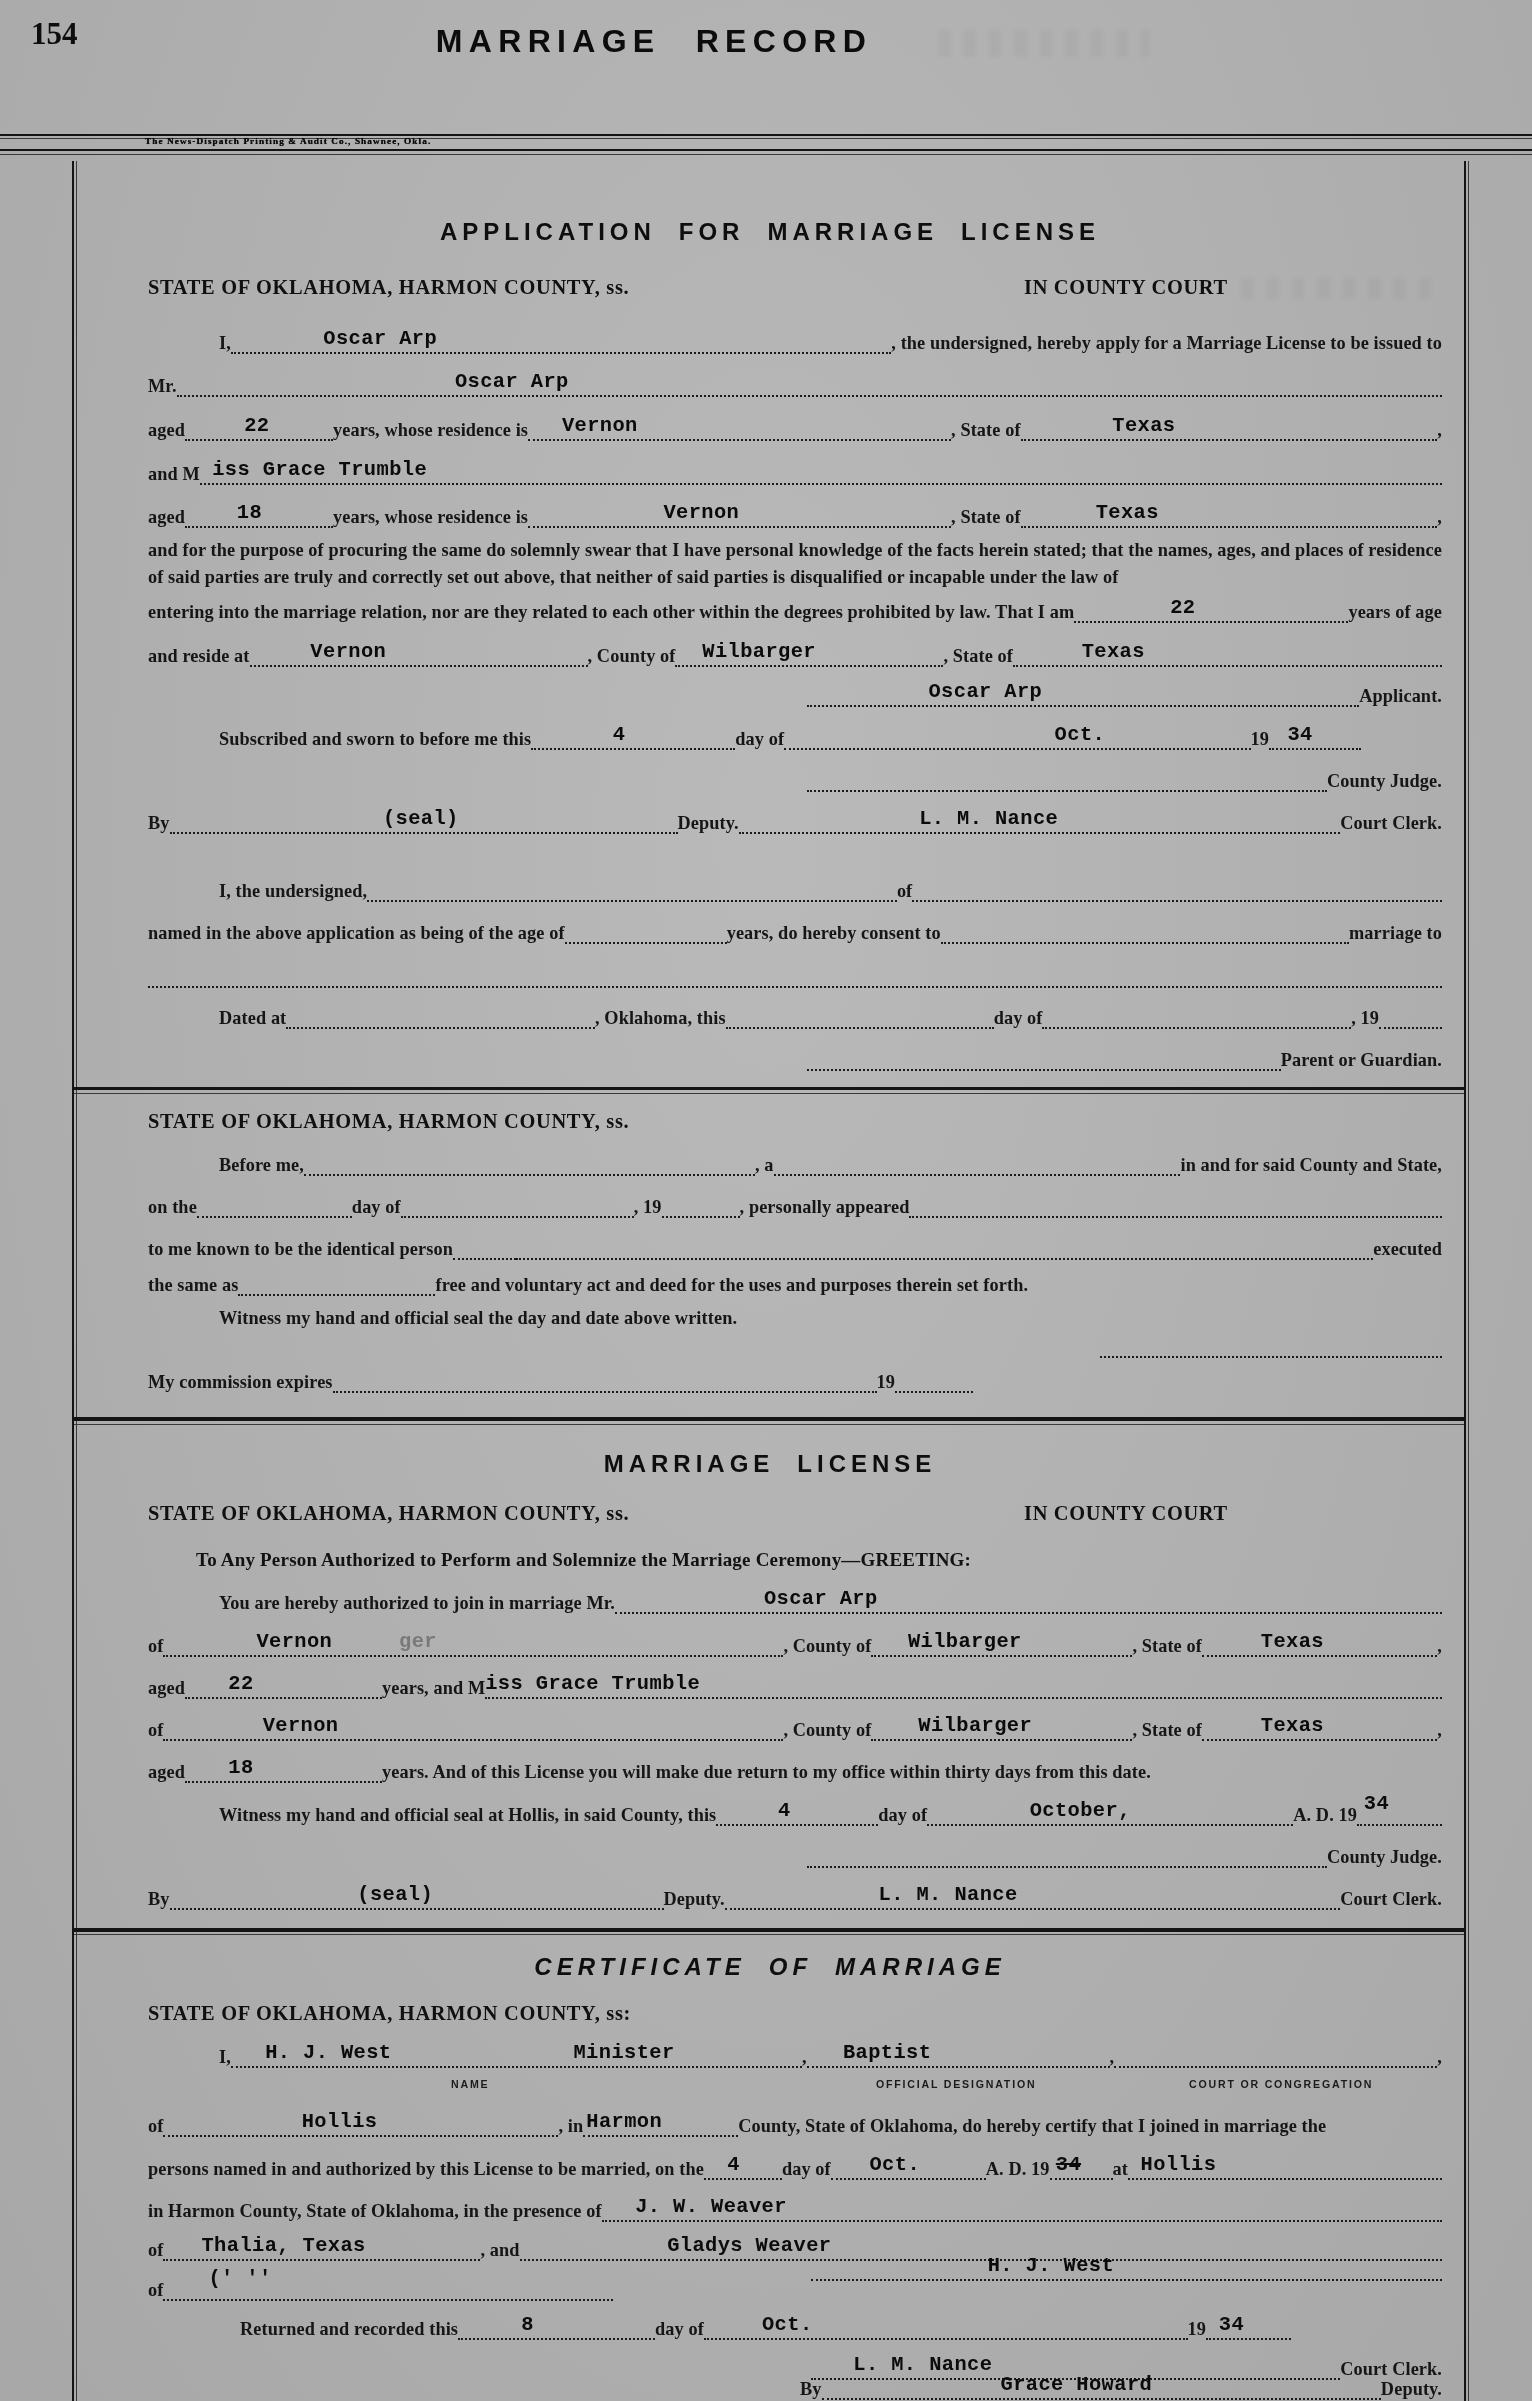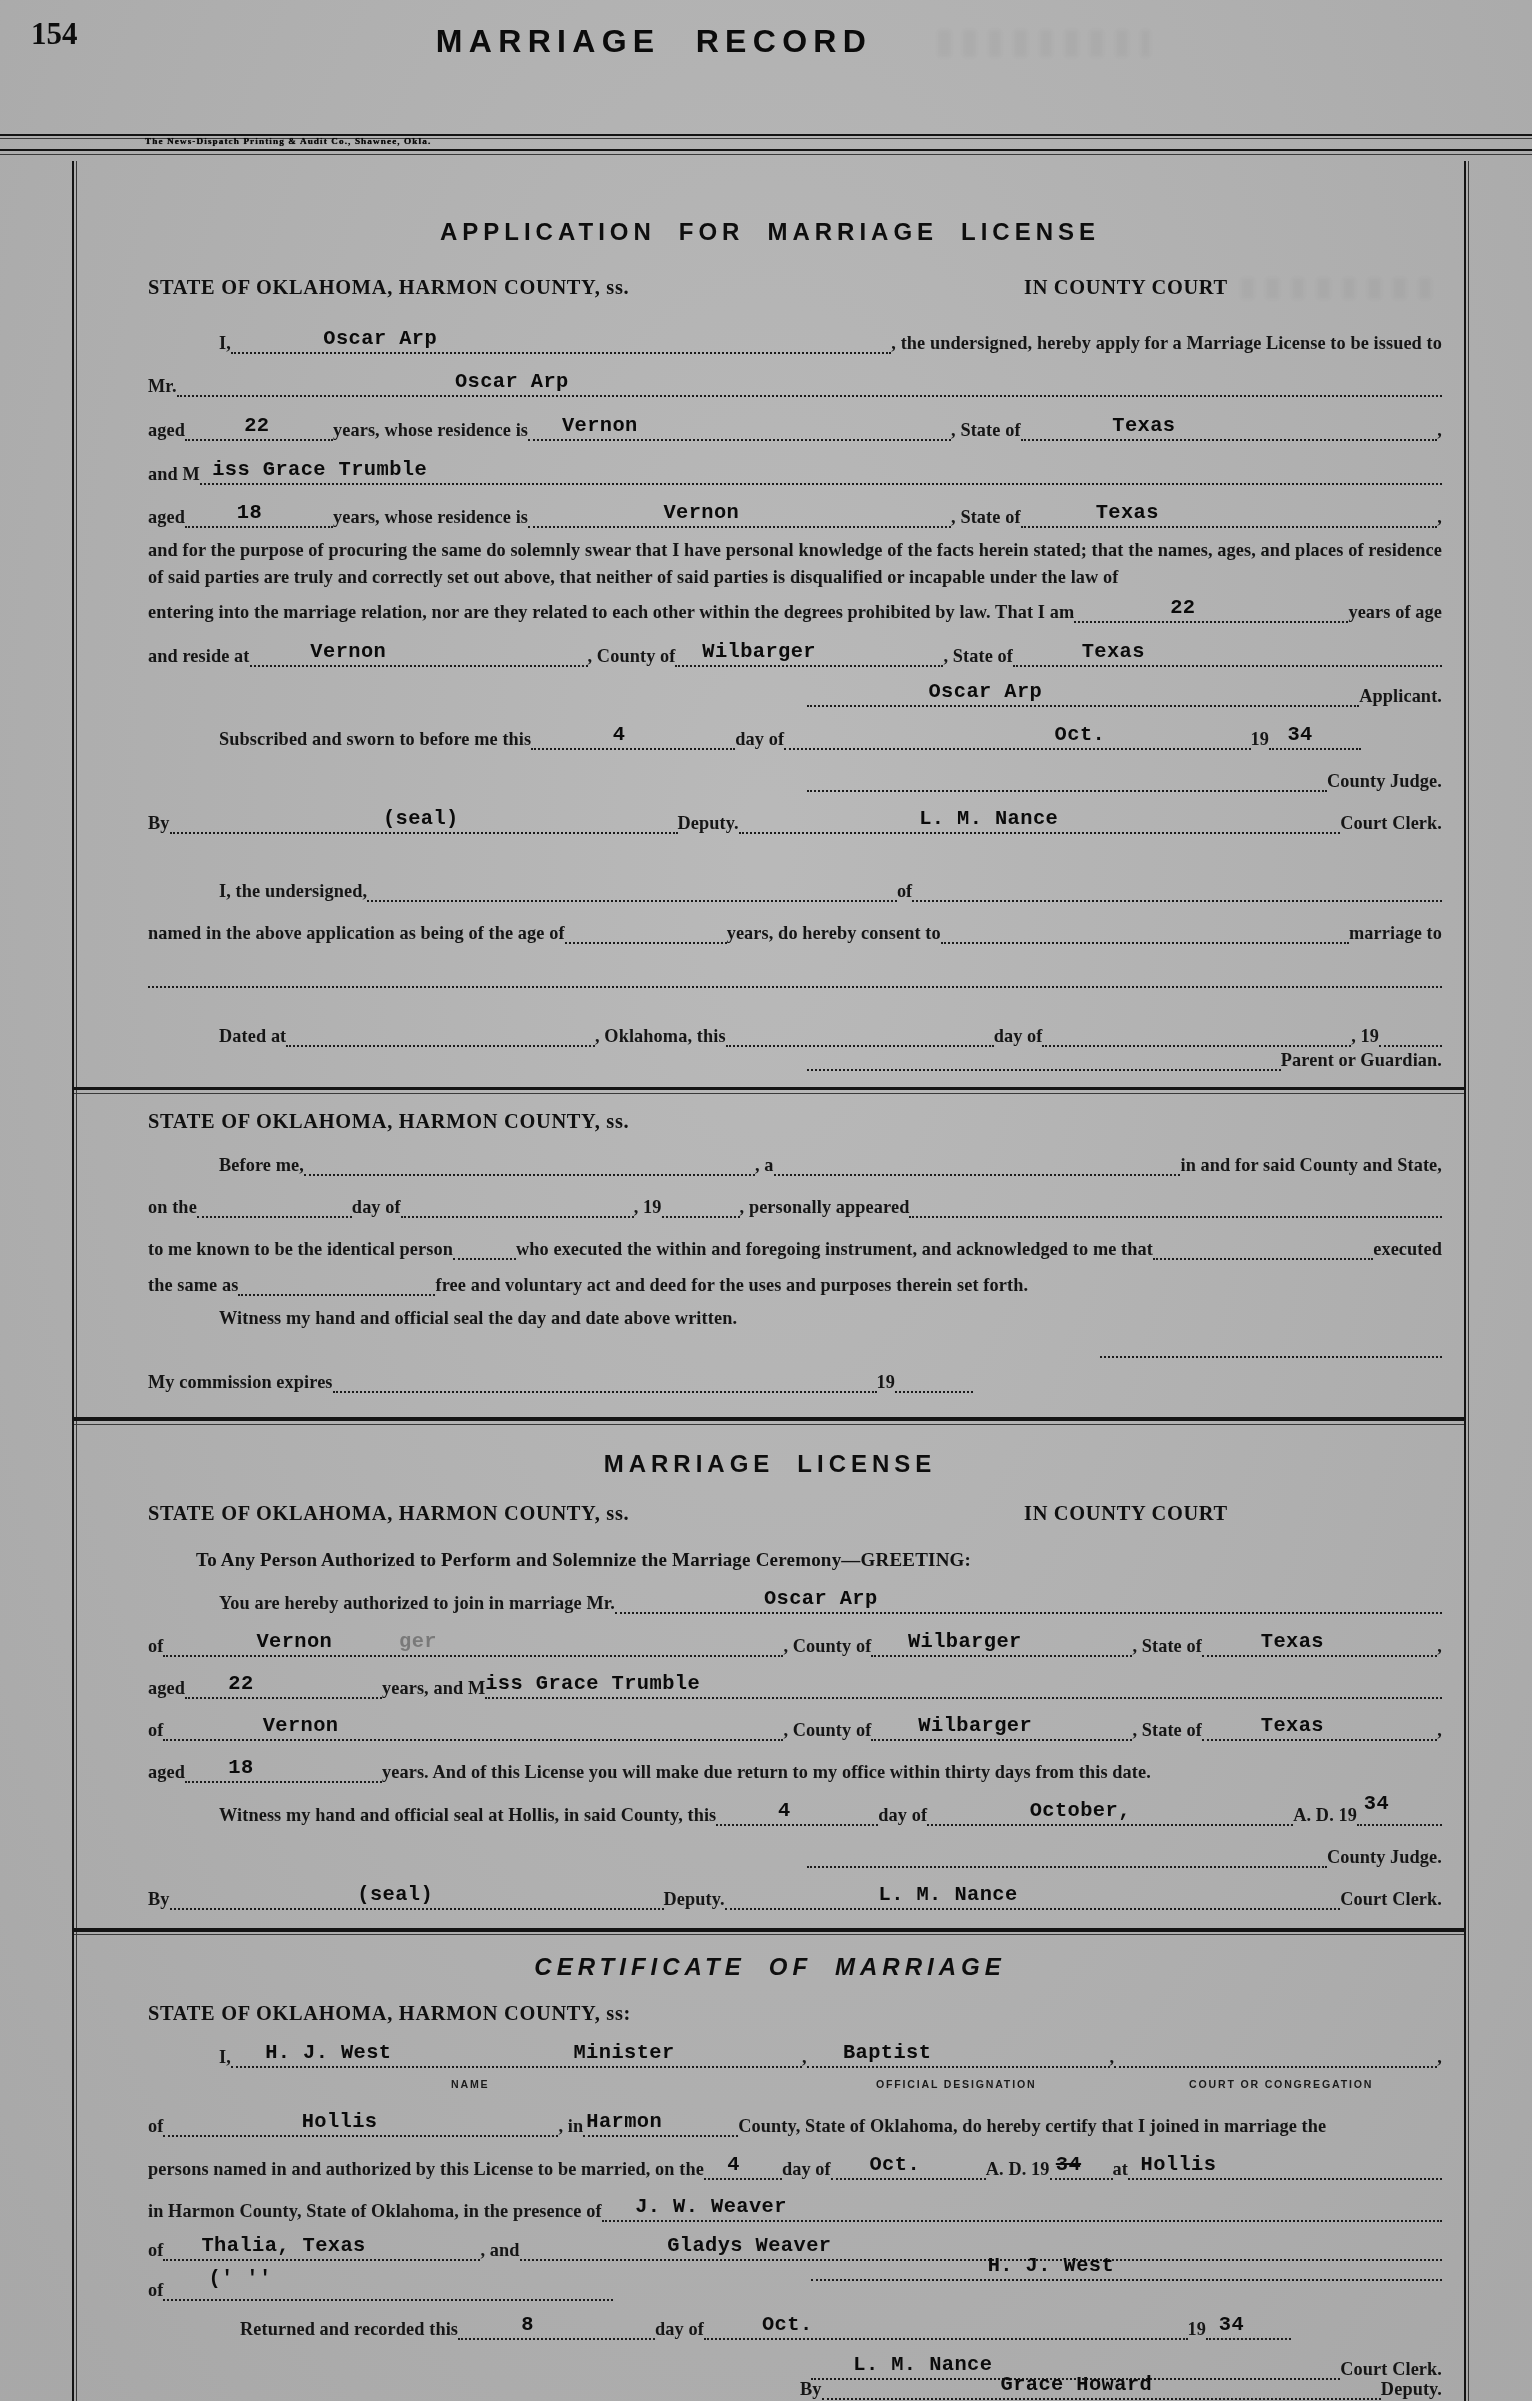--- a/index.html
+++ b/index.html
@@ -185,21 +185,21 @@
   <span class="blank" style="width:162px;"></span>
   <span class="p">years, do hereby consent to</span>
   <span class="blank grow"></span>
   <span class="p">marriage to</span>
 </div>
 
 <div class="row" style="left:148px;top:963px;width:1294px;">
   <span class="blank grow"></span>
 </div>
 
-<div class="row" style="left:219px;top:1004px;width:1223px;margin-top:18px;">
+<div class="row" style="left:219px;top:1004px;width:1223px;">
   <span class="p">Dated at</span>
   <span class="blank grow"></span>
   <span class="p">, Oklahoma, this</span>
   <span class="blank" style="width:268px;"></span>
   <span class="p">day of</span>
   <span class="blank grow"></span>
   <span class="p">, 19</span>
   <span class="blank" style="width:63px;"></span>
 </div>
 
@@ -228,21 +228,20 @@
   <span class="blank" style="width:233px;"></span>
   <span class="p">, 19</span>
   <span class="blank" style="width:78px;"></span>
   <span class="p">, personally appeared</span>
   <span class="blank grow"></span>
 </div>
 
 <div class="row" style="left:148px;top:1235px;width:1294px;">
   <span class="p">to me known to be the identical person</span>
   <span class="blank" style="width:63px;"></span>
-  <span class="p">who executed the within and foregoing instrument, and acknowledged to me that</span>
   <span class="blank grow"></span>
   <span class="p">executed</span>
 </div>
 
 <div class="row" style="left:148px;top:1271px;width:1294px;">
   <span class="p">the same as</span>
   <span class="blank" style="width:197px;"></span>
   <span class="p">free and voluntary act and deed for the uses and purposes therein set forth.</span>
 </div>
 

